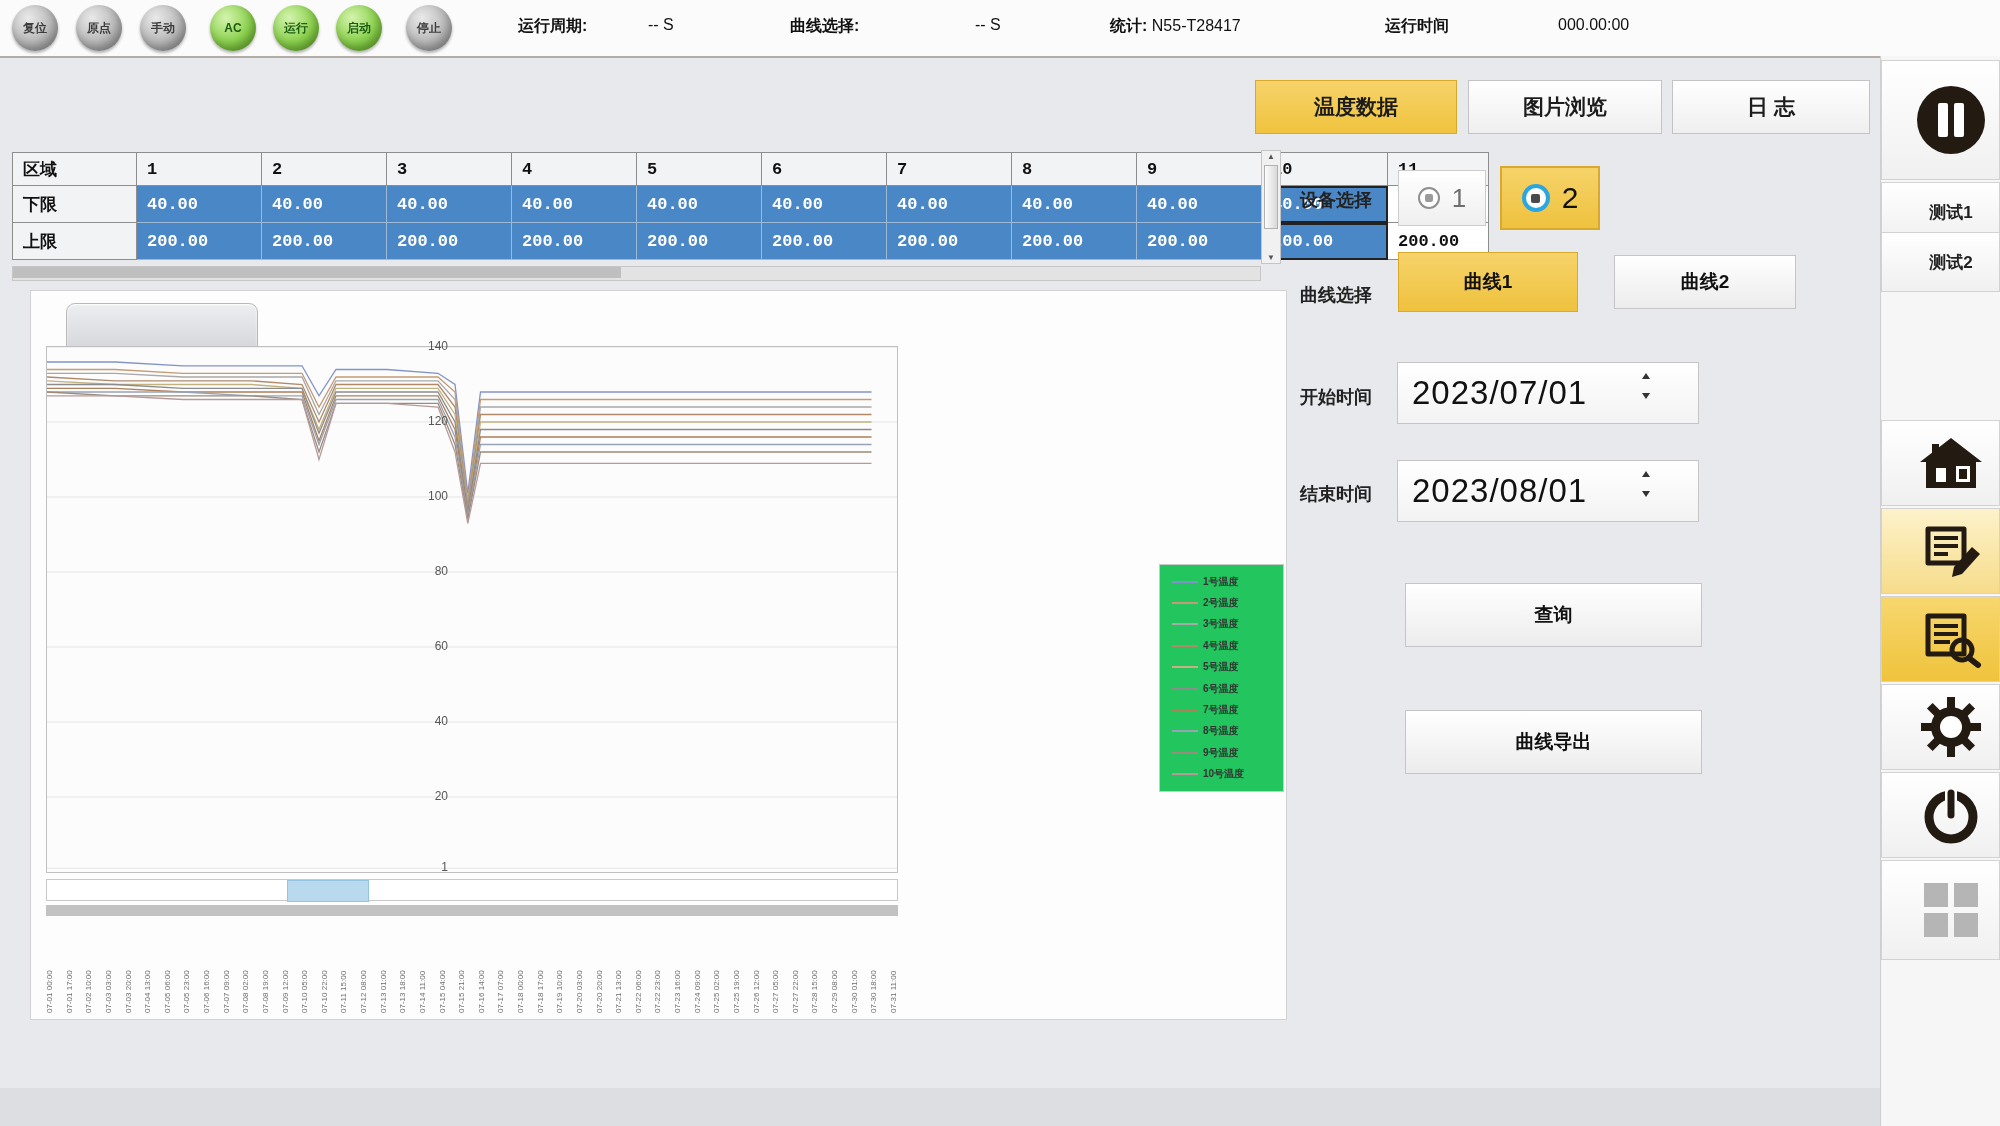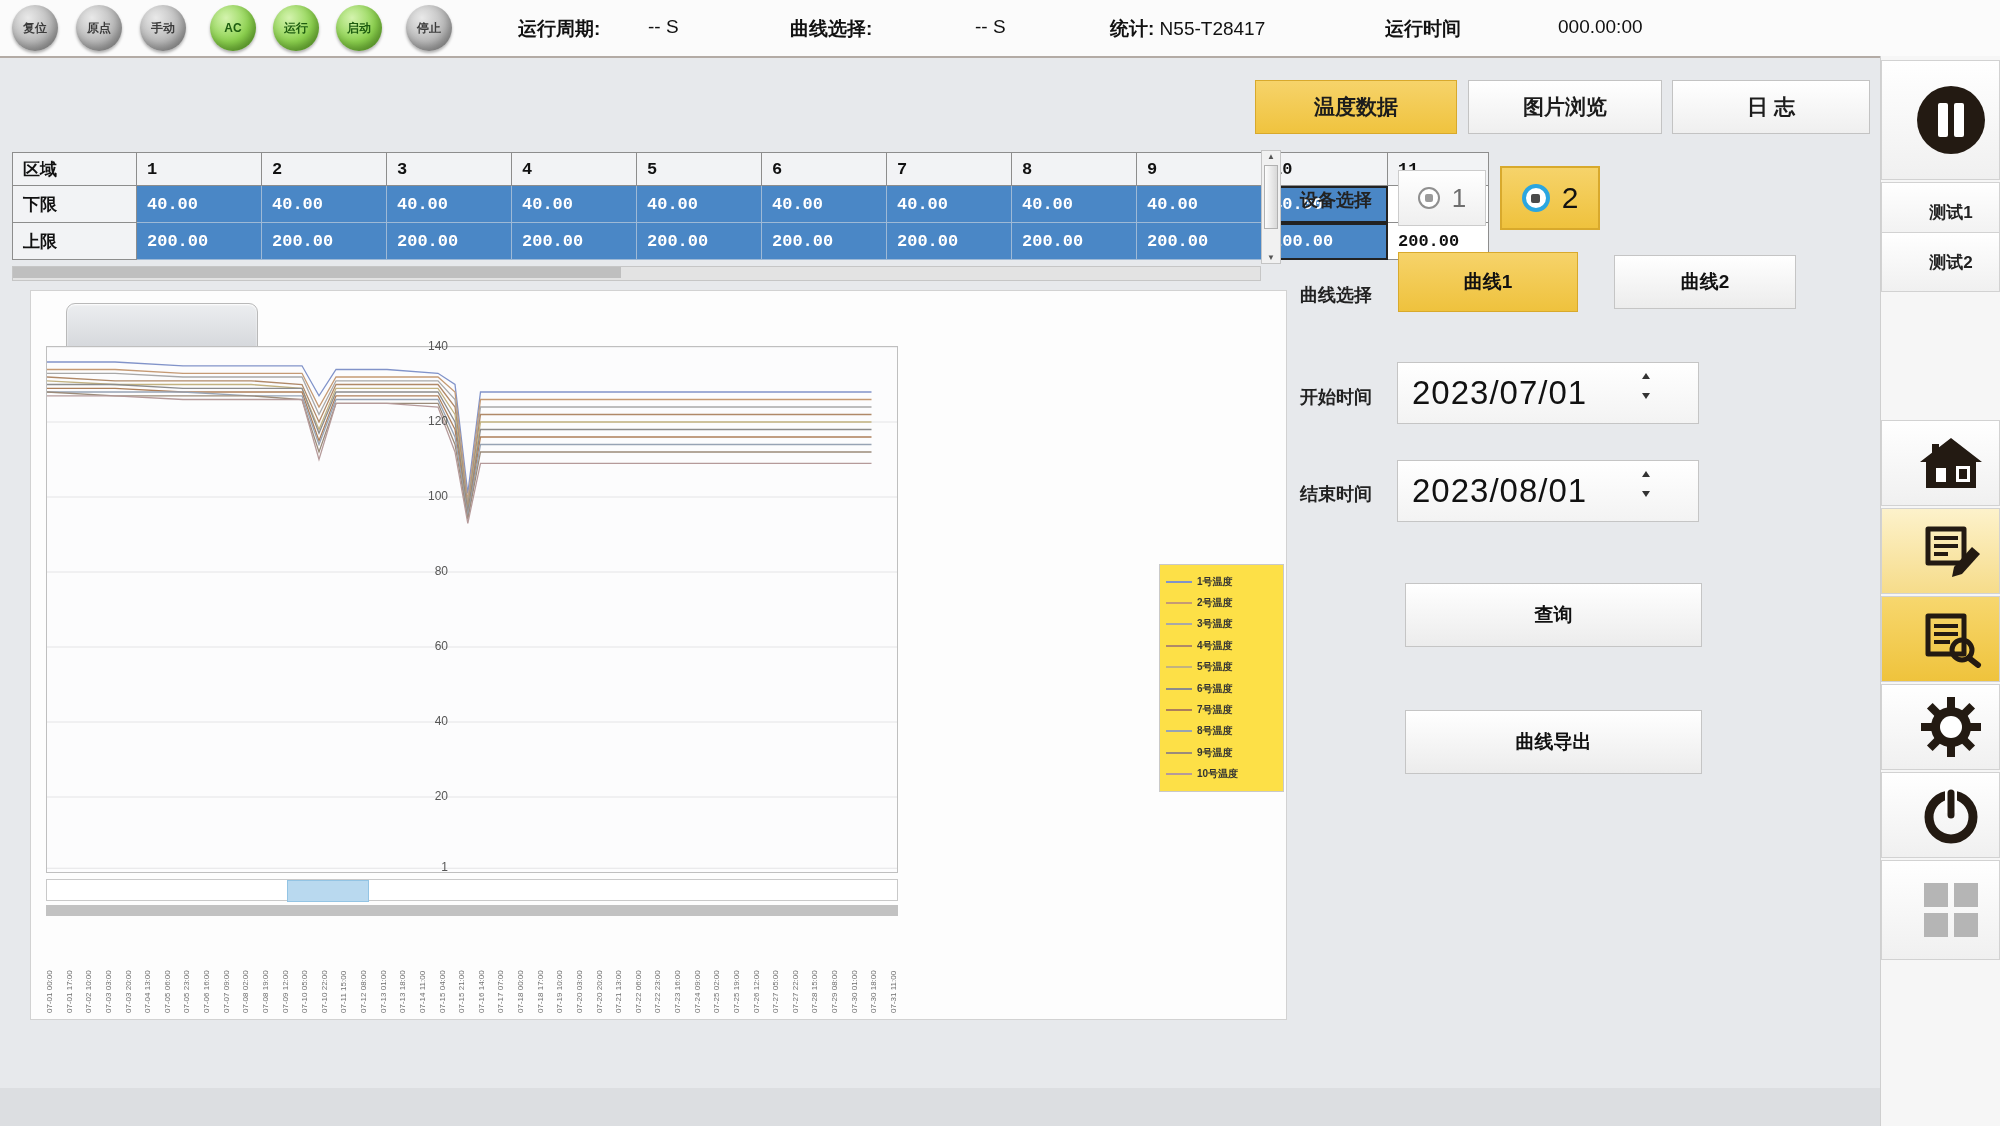--- a/index.html
+++ b/index.html
@@ -5,21 +5,21 @@
   html,body{margin:0;padding:0;}
   body{font-family:"Liberation Sans","DejaVu Sans",sans-serif;background:#cfd2d6;}
   #screen{position:relative;width:2000px;height:1126px;background:#e7e9ec;overflow:hidden;}
 
   
   #topbar{position:absolute;left:0;top:0;width:2000px;height:56px;background:#fbfbfb;border-bottom:2px solid #b3aba5;}
   .sphere{position:absolute;top:5px;width:46px;height:46px;border-radius:50%;display:flex;align-items:center;justify-content:center;
           font-size:12px;font-weight:bold;box-shadow:inset -3px -5px 8px rgba(0,0,0,.25), 0 2px 3px rgba(0,0,0,.3);cursor:pointer;}
   .sphere.gray{background:radial-gradient(circle at 35% 28%, #e9e9e9, #b9b9b9 55%, #8f8f8f);color:#3c3c3c;}
   .sphere.green{background:radial-gradient(circle at 35% 28%, #d4f3ae, #8cd24e 55%, #5cab22);color:#1d5c10;}
-  .tb-field{position:absolute;top:16px;font-size:19px;color:#111;white-space:nowrap;}
+  .tb-field{position:absolute;top:16px;font-size:16px;color:#111;white-space:nowrap;}
   .tb-label{font-weight:bold;}
   .tb-value{font-weight:normal;}
 
   
   #zone-table{position:absolute;left:12px;top:152px;border-collapse:collapse;table-layout:fixed;font-family:Liberation Mono, monospace;}
   #zone-table td{border:1px solid #8d8d8d;height:36px;padding:0 10px;font-size:17px;overflow:hidden;white-space:nowrap;}
   #zone-table tr.hdr td{background:#f2f3f5;color:#111;font-weight:bold;height:32px;}
   #zone-table td.rowlab{background:#f2f3f5;color:#111;font-weight:bold;width:103px;}
   #zone-table td.val{background:#4a87c6;color:#fff;font-weight:bold;border-color:#9db9d6;}
   #zone-table td.val.white{background:#fff;color:#111;border-color:#8d8d8d;}
@@ -35,22 +35,22 @@
   #chart-overlay-box{position:absolute;left:35px;top:12px;width:190px;height:56px;border-radius:9px;border:1px solid #b9b9b9;
        background:linear-gradient(#eceef0,#cfd2d6);box-shadow:inset 0 1px 2px #fff;}
   #chart-title{position:absolute;left:300px;top:22px;width:570px;text-align:center;font-size:14px;color:#4a4a5a;}
   #plot{position:absolute;left:15px;top:55px;width:850px;height:525px;background:#fcfcfd;border:1px solid #bfbfbf;}
   .ytick{position:absolute;right:838px;width:40px;text-align:right;font-size:12px;color:#555;}
   #scroll-strip{position:absolute;left:15px;top:588px;width:850px;height:20px;background:#fff;border:1px solid #c9c9c9;}
   #scroll-strip .thumb{position:absolute;left:240px;top:0;width:80px;height:20px;background:#b9d9ef;border:1px solid #93c4e4;}
   #gray-strip{position:absolute;left:15px;top:614px;width:852px;height:11px;background:#c2c2c2;}
   #xticks{position:absolute;left:15px;top:630px;width:852px;height:92px;display:flex;justify-content:space-between;}
   .xtick{writing-mode:vertical-rl;transform:rotate(180deg);font-size:8px;color:#6f6f6f;line-height:1;letter-spacing:0;}
-  #legend{position:absolute;left:1128px;top:273px;width:125px;height:228px;background:#fde047;border:1px solid #c9c9c9;
-          display:flex;flex-direction:column;justify-content:space-around;padding:6px 6px;box-sizing:border-box;}
+  #legend{position:absolute;left:1128px;top:273px;width:125px;height:228px;background:#22c55e;border:1px solid #c9c9c9;
+          display:flex;flex-direction:column;justify-content:space-around;padding:6px 12px;box-sizing:border-box;}
   .legend-row{display:flex;align-items:center;gap:5px;}
   .legend-swatch{width:26px;height:0;border-top:2px solid #888;}
   .legend-label{font-size:10px;color:#333;font-weight:bold;}
 
   
   .tab{position:absolute;top:80px;height:52px;display:flex;align-items:center;justify-content:center;
        font-size:21px;font-weight:bold;color:#1c1c1c;background:linear-gradient(#ffffff,#efefef);border:1px solid #c3c3c3;cursor:pointer;}
   .tab.active{background:linear-gradient(#f6d36a,#f0c33e);border-color:#d8a92c;}
   .pn-label{position:absolute;font-size:18px;font-weight:bold;color:#222;}
   .pn-btn{position:absolute;display:flex;align-items:center;justify-content:center;font-size:19px;font-weight:bold;color:#111;

